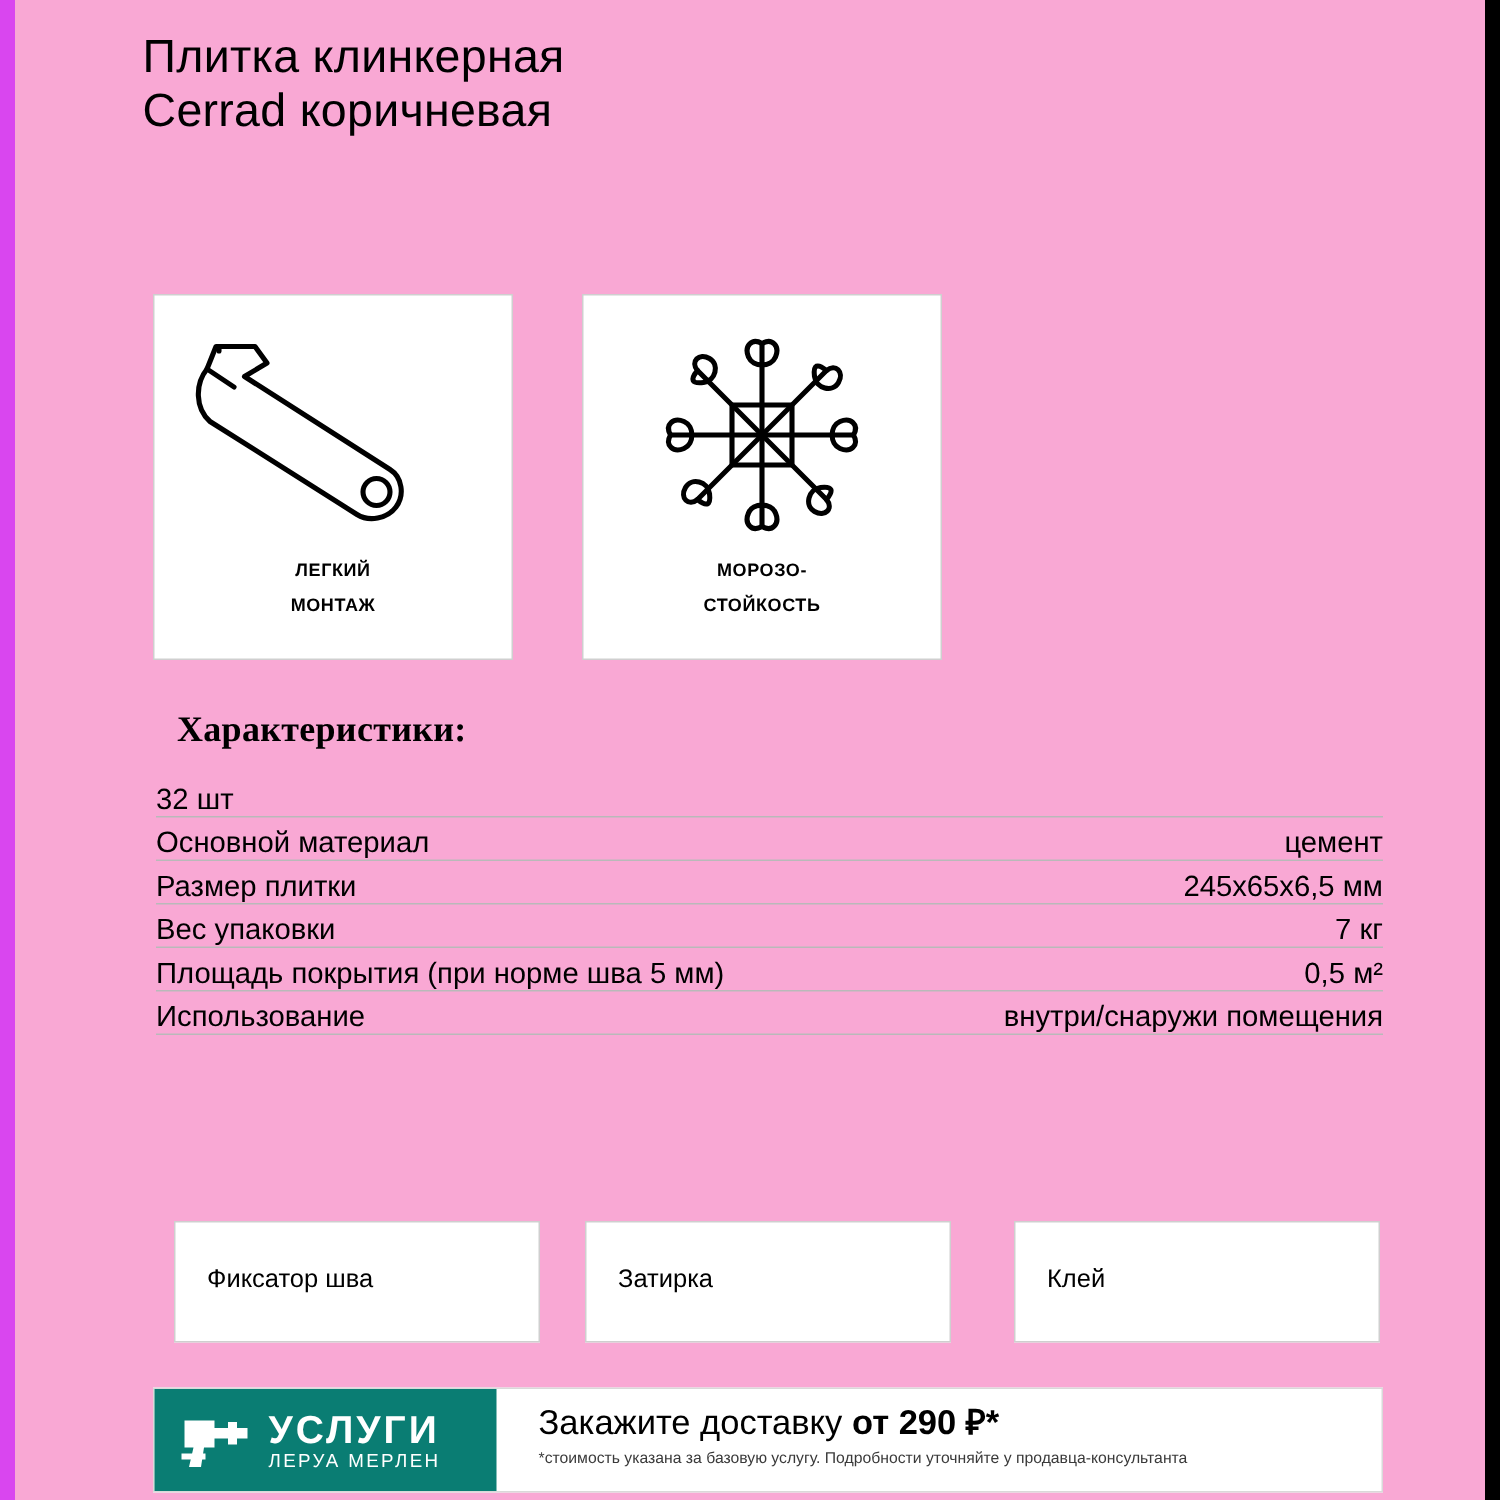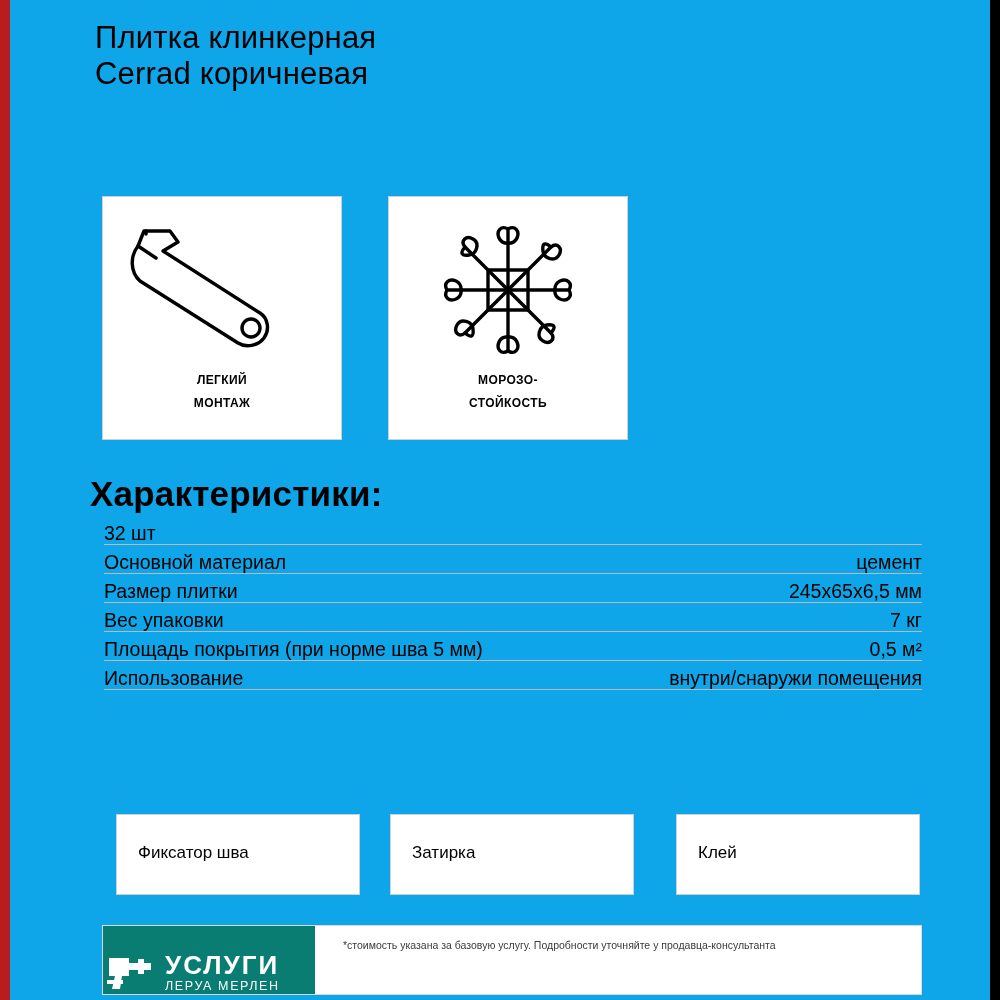--- a/index.html
+++ b/index.html
@@ -15,23 +15,23 @@
     position: relative;
     overflow: hidden;
   }
   .page {
     position: absolute;
     left: 0;
     top: 0;
     width: 1000px;
     height: 1000px;
     box-sizing: border-box;
-    border-left: 10px solid #b91c1c;
+    border-left: 10px solid #d946ef;
     border-right: 10px solid #000000;
-    background: #0ea5e9;
+    background: #f9a8d4;
   }
   .inner {
     position: absolute;
     left: 0;
     top: 0;
     right: 0;
     bottom: 0;
   }
 
   
@@ -84,24 +84,25 @@
     font-size: 12px;
     font-weight: bold;
     line-height: 23px;
     letter-spacing: 0.4px;
     white-space: pre-line;
   }
 
   
   .section-heading {
     position: absolute;
-    left: 80px;
-    font-size: 35px;
+    left: 108px;
+    font-size: 24px;
     font-weight: bold;
     letter-spacing: 0.2px;
+    font-family: Liberation Serif, serif;
   }
   #chars-heading { top: 474px; }
   #buy-heading { top: 758px; }
 
   .spec-table {
     position: absolute;
     left: 94px;
     top: 516px;
     width: 818px;
     border-collapse: collapse;
@@ -152,24 +153,25 @@
     top: 925px;
     width: 820px;
     height: 70px;
     box-sizing: border-box;
     border: 1px solid #d9d9d9;
     background: #ffffff;
     display: flex;
     align-items: stretch;
   }
   .footer-logo {
-    width: 212px;
+    width: 228px;
     background: #0a7d73;
     display: flex;
-    align-items: flex-end;
+    align-items: center;
+    padding-left: 14px;
     box-sizing: border-box;
   }
   .footer-logo-icon {
     width: 54px;
     height: 46px;
     flex: 0 0 54px;
     display: flex;
     align-items: center;
     justify-content: center;
   }
@@ -309,18 +311,19 @@
             <path d="M4 8 h20 v5 h9 v-4 h6 v4 h7 v7 h-7 v4 h-6 v-4 h-9 v6 h-7 l-2 13 h-8 l3 -13 h-6 z"></path>
             <rect x="2" y="30" width="16" height="4"></rect>
           </svg>
         </div>
         <div class="footer-logo-text">
           <div class="fl-main">УСЛУГИ</div>
           <div class="fl-sub">ЛЕРУА МЕРЛЕН</div>
         </div>
       </div>
       <div class="footer-text">
+        <div class="ft-line1"><span>Закажите доставку </span><b>от 290 ₽*</b></div>
         <div class="ft-line2">*стоимость указана за базовую услугу. Подробности уточняйте у продавца-консультанта</div>
       </div>
     </div>
 
   </div>
 </div>
 
 </body></html>

